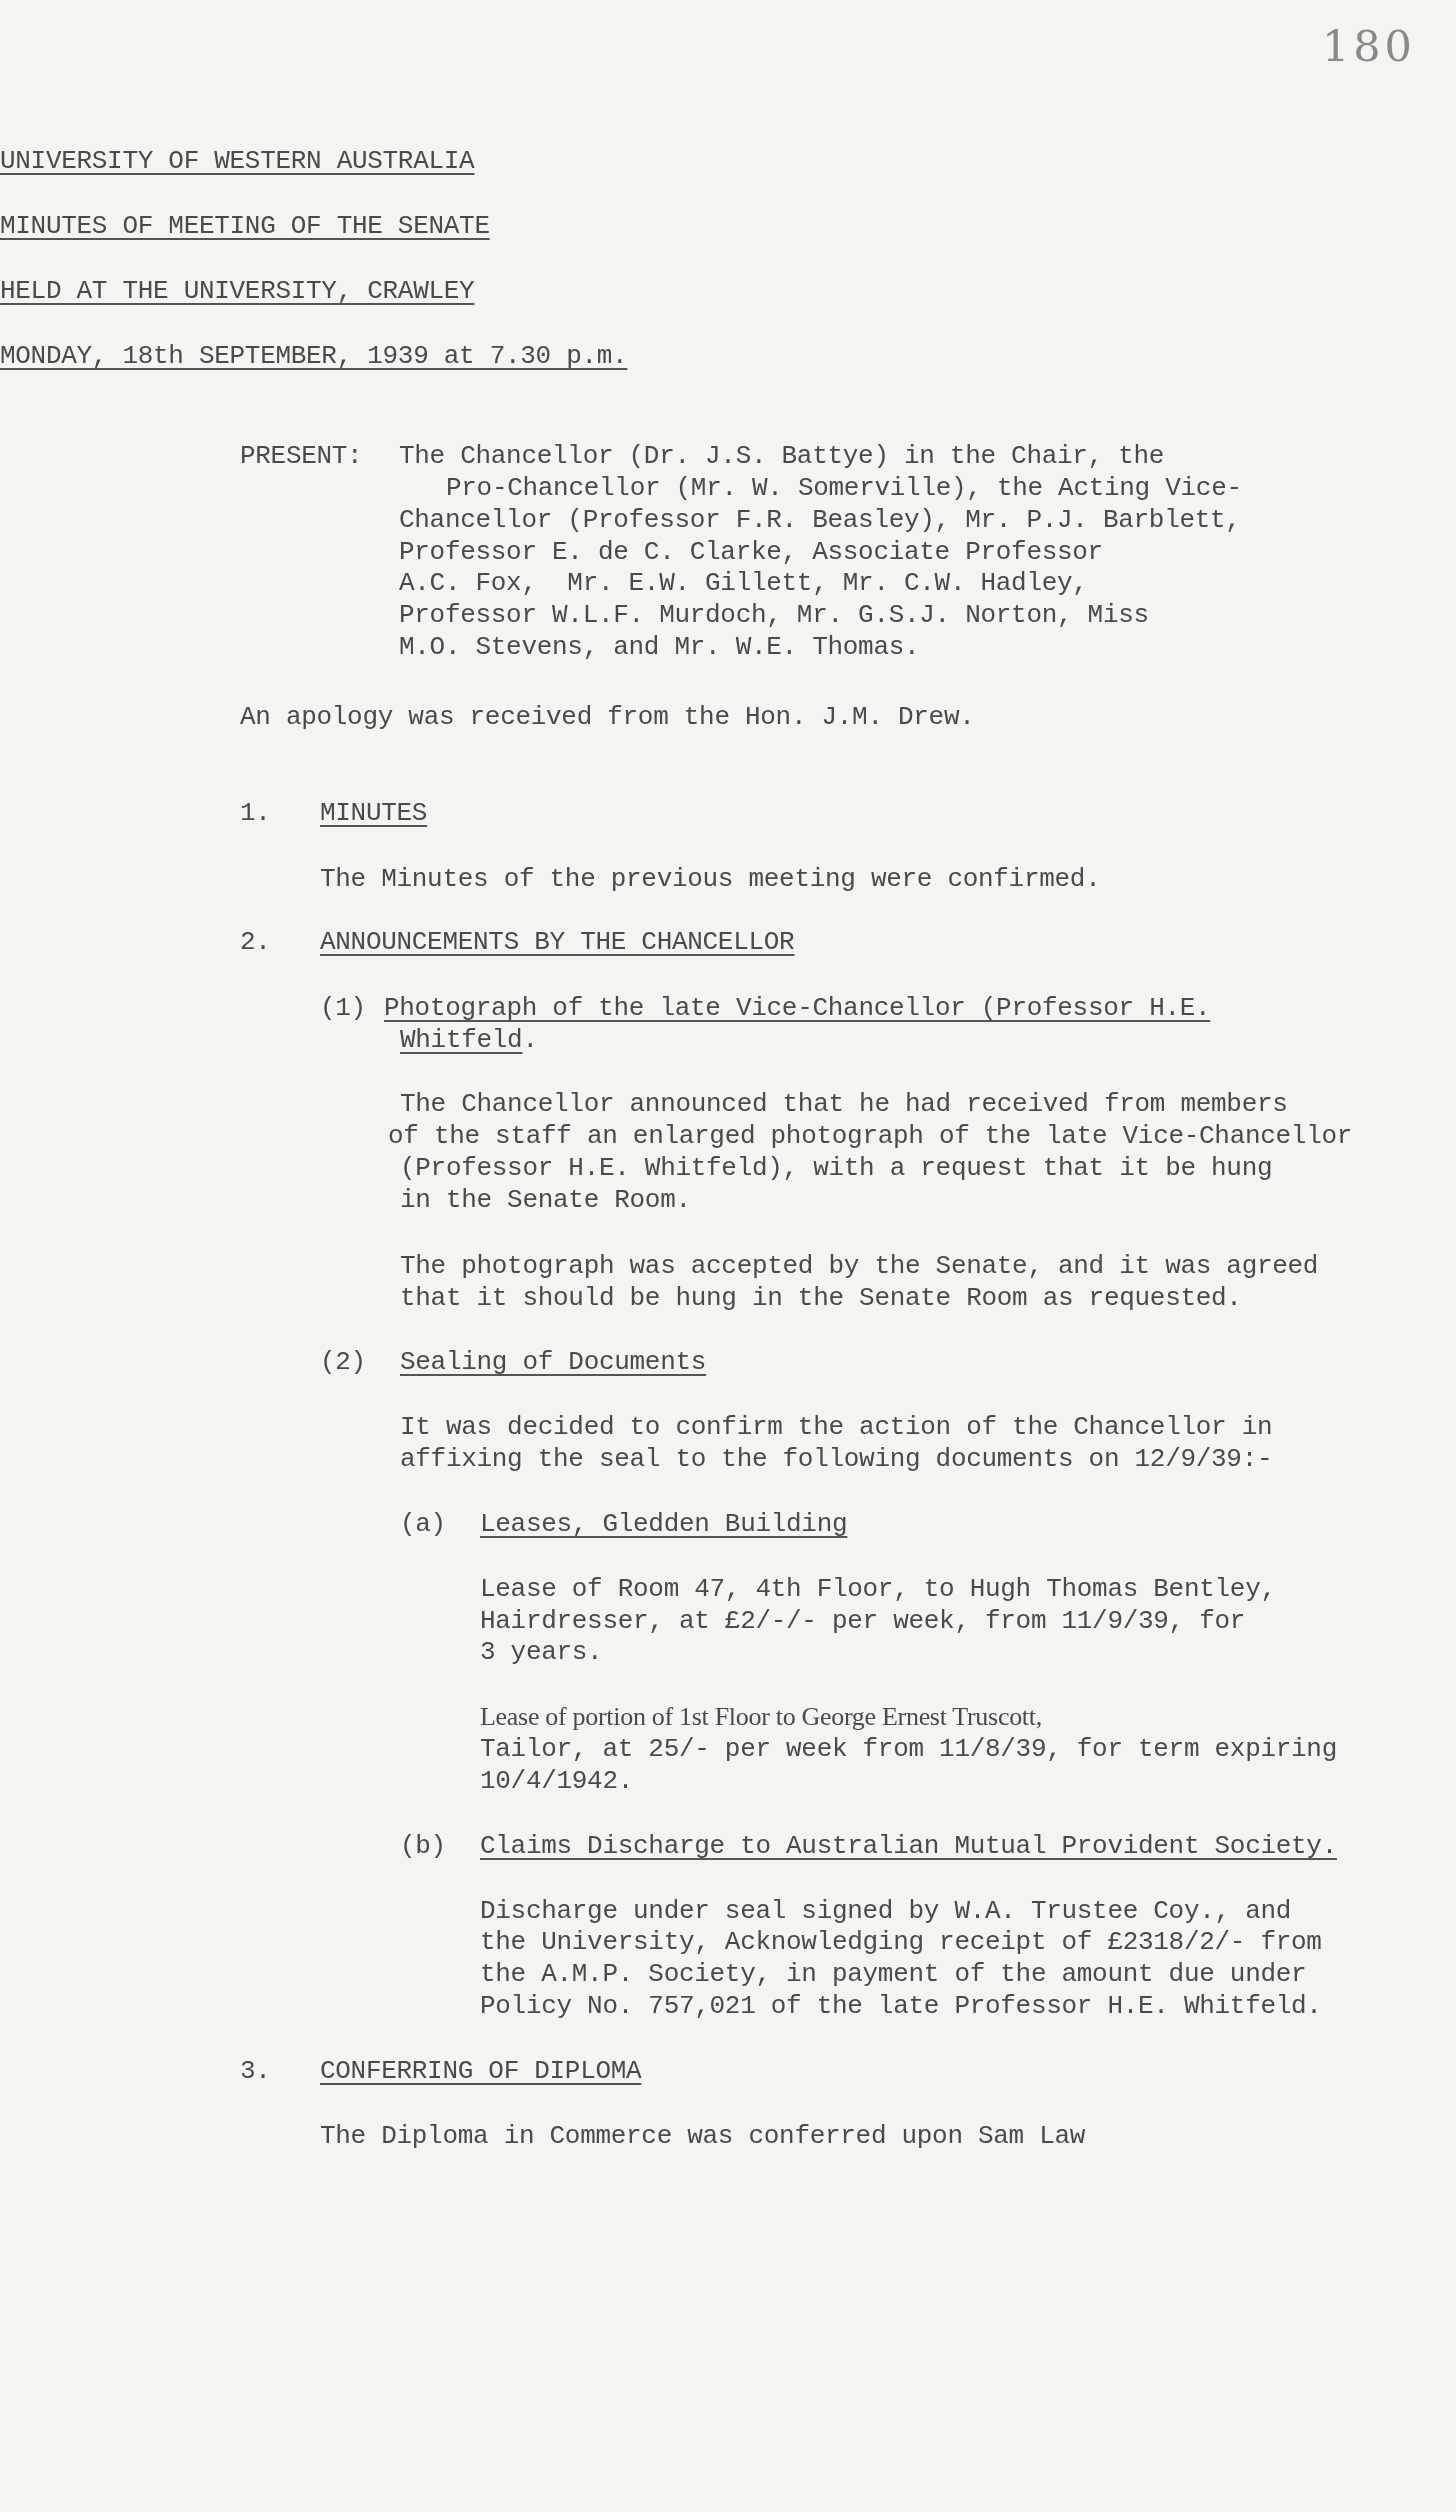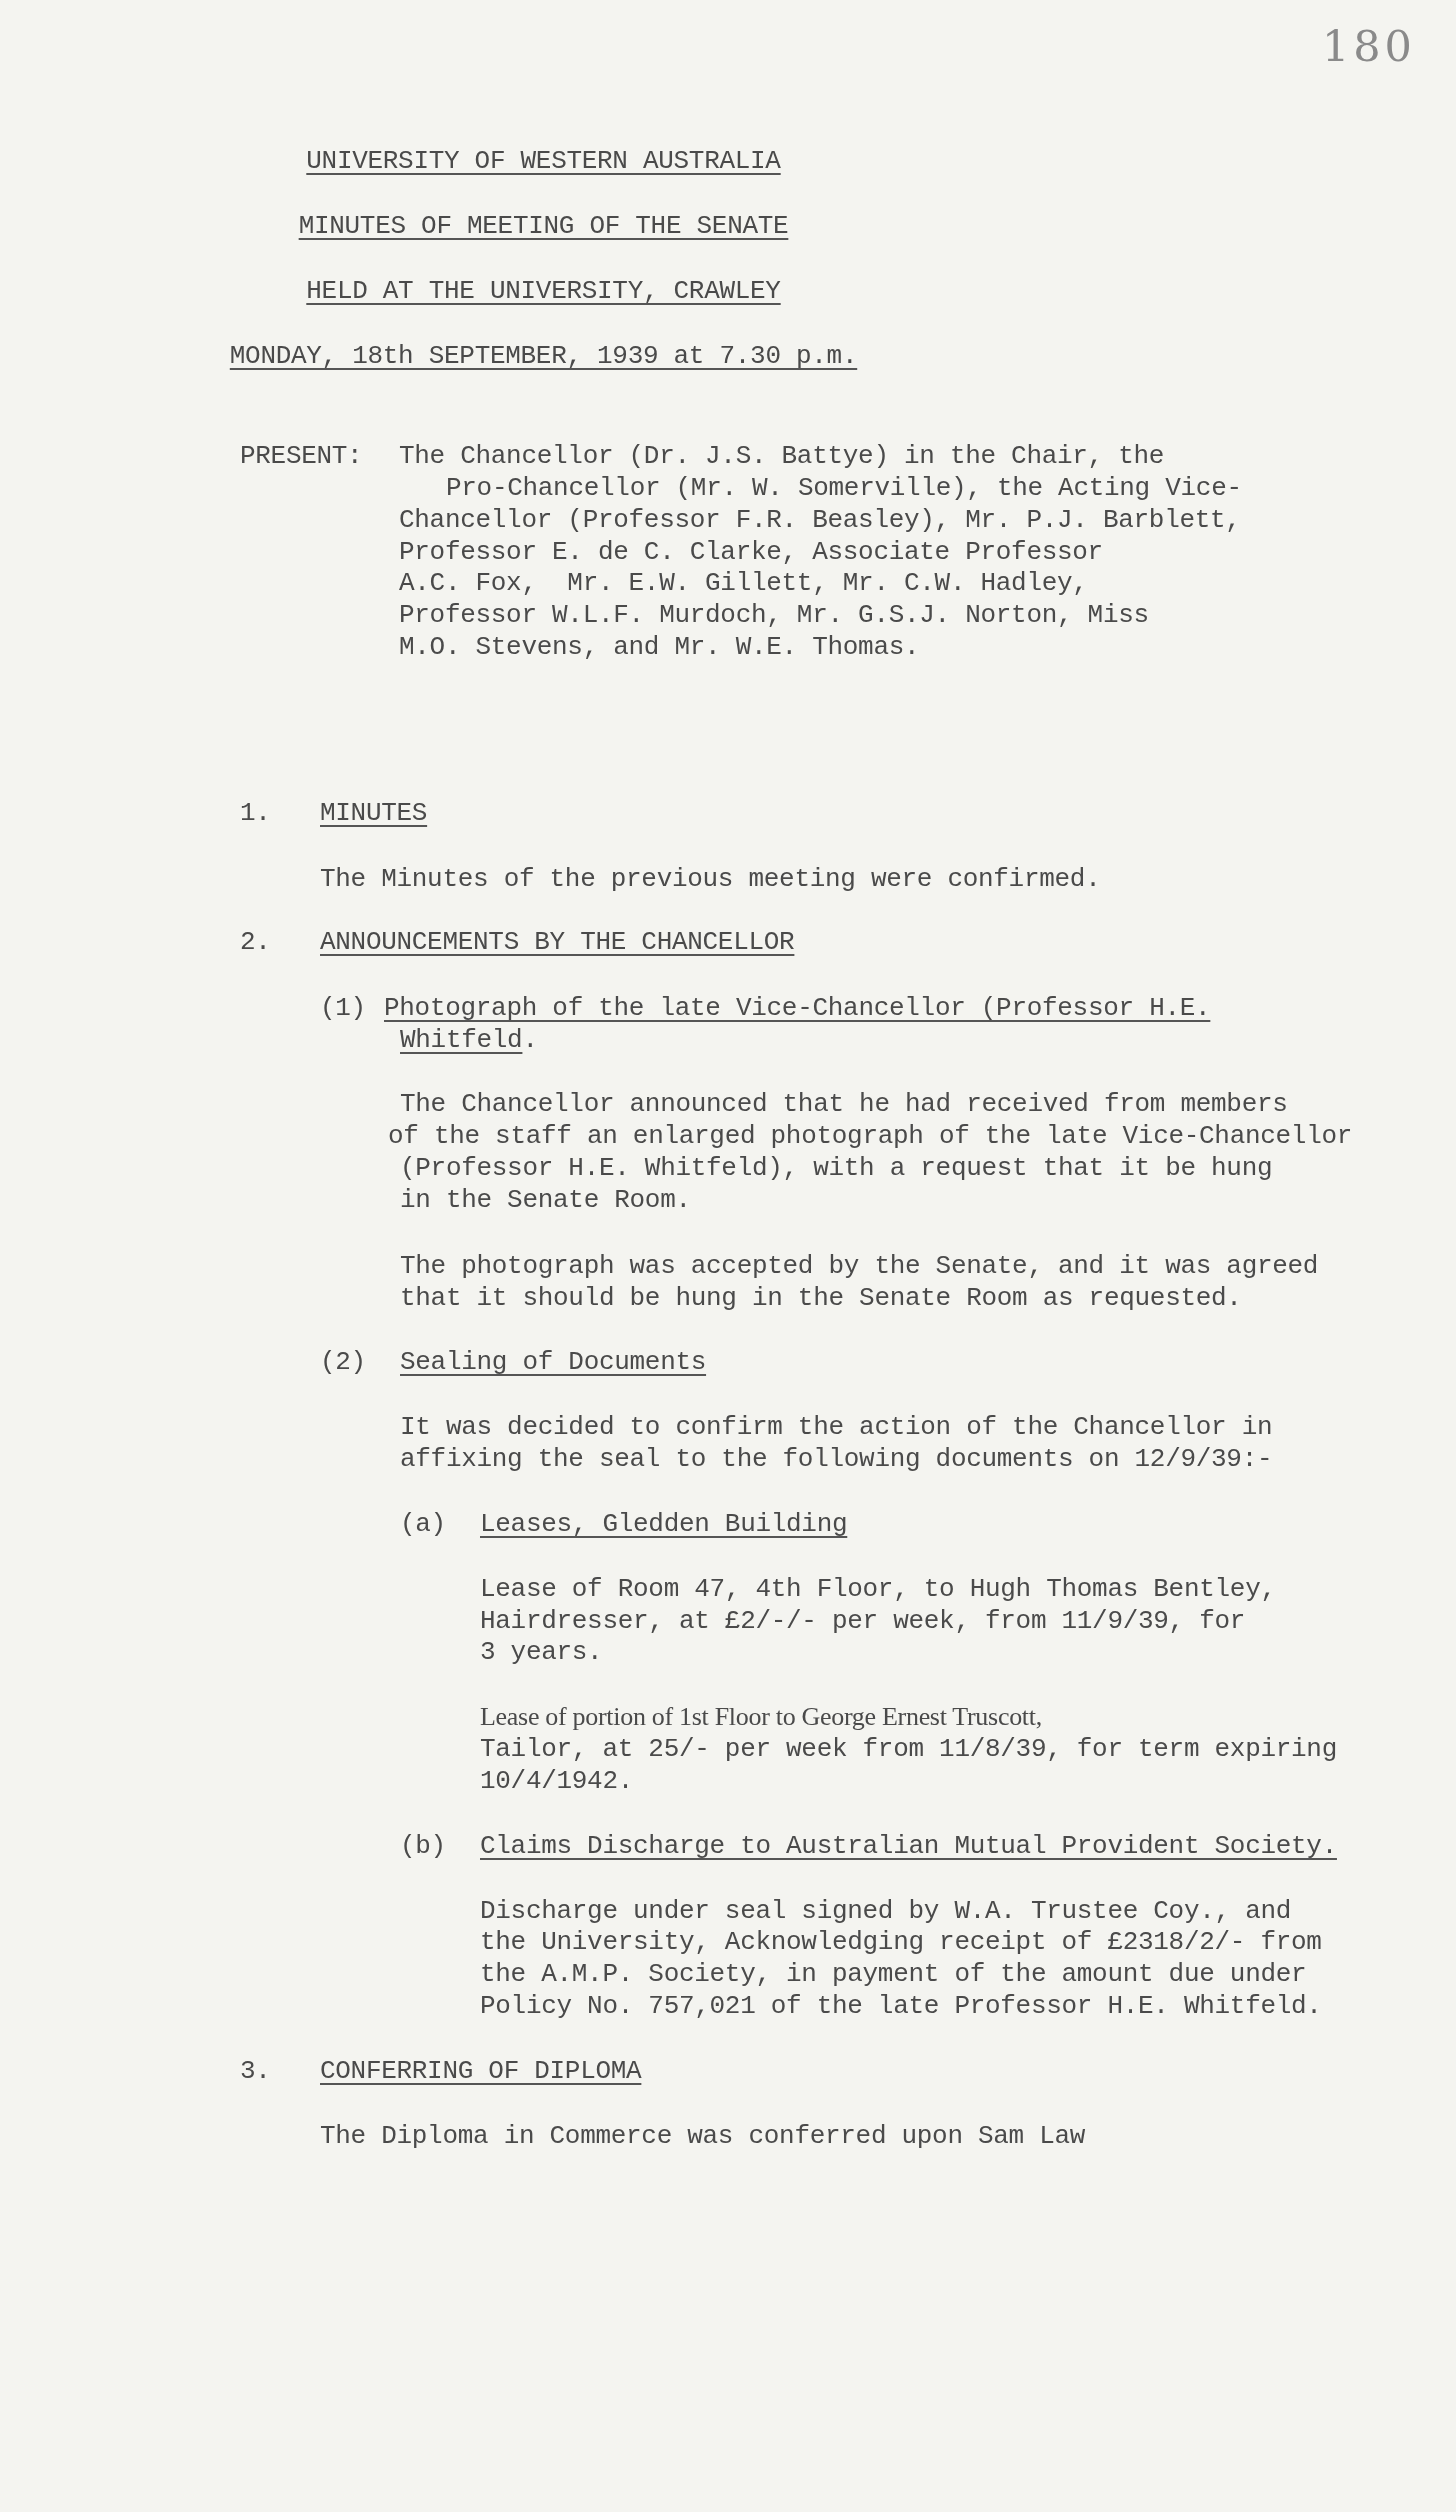--- a/index.html
+++ b/index.html
@@ -39,22 +39,20 @@
   }
   .u {
     text-decoration: underline;
     text-decoration-thickness: 1.9px;
     text-underline-offset: 4.8px;
     text-decoration-color: #555;
   }
   .center {
     left: 0;
     width: 1015px;
-    text-align: center;
-    padding-left: 36px;
   }
 </style>
 </head>
 <body>
 
 <div class="page">
 
   <div class="page-number">180</div>
 
   <div class="t center u" style="top:145px;">UNIVERSITY OF WESTERN AUSTRALIA</div>
@@ -66,20 +64,21 @@
     <div class="t" style="left:240px; top:440px;">PRESENT:</div>
     <div class="t" style="left:399px; top:440px;">The Chancellor (Dr. J.S. Battye) in the Chair, the</div>
     <div class="t" style="left:399px; top:472px;margin-left:47px;">Pro-Chancellor (Mr. W. Somerville), the Acting Vice-</div>
     <div class="t" style="left:399px; top:504px;">Chancellor (Professor F.R. Beasley), Mr. P.J. Barblett,</div>
     <div class="t" style="left:399px; top:536px;">Professor E. de C. Clarke, Associate Professor</div>
     <div class="t" style="left:399px; top:567px;">A.C. Fox,  Mr. E.W. Gillett, Mr. C.W. Hadley,</div>
     <div class="t" style="left:399px; top:599px;">Professor W.L.F. Murdoch, Mr. G.S.J. Norton, Miss</div>
     <div class="t" style="left:399px; top:631px;">M.O. Stevens, and Mr. W.E. Thomas.</div>
   </div>
 
+  <div class="t" style="left:240px; top:701px;">An apology was received from the Hon. J.M. Drew.</div>
 
   <div>
     <div class="t" style="left:240px; top:797px;">1.</div>
     <div class="t u" style="left:320px; top:797px;">MINUTES</div>
     <div class="t" style="left:320px; top:863px;">The Minutes of the previous meeting were confirmed.</div>
   </div>
 
   <div>
     <div class="t" style="left:240px; top:926px;">2.</div>
     <div class="t u" style="left:320px; top:926px;">ANNOUNCEMENTS BY THE CHANCELLOR</div>

